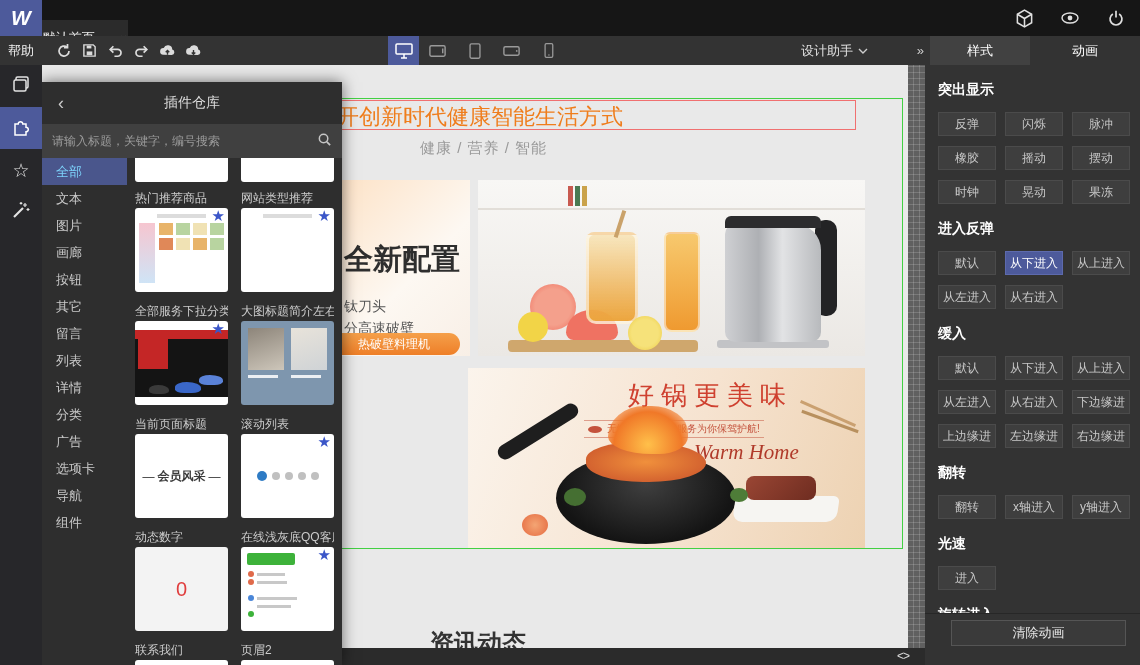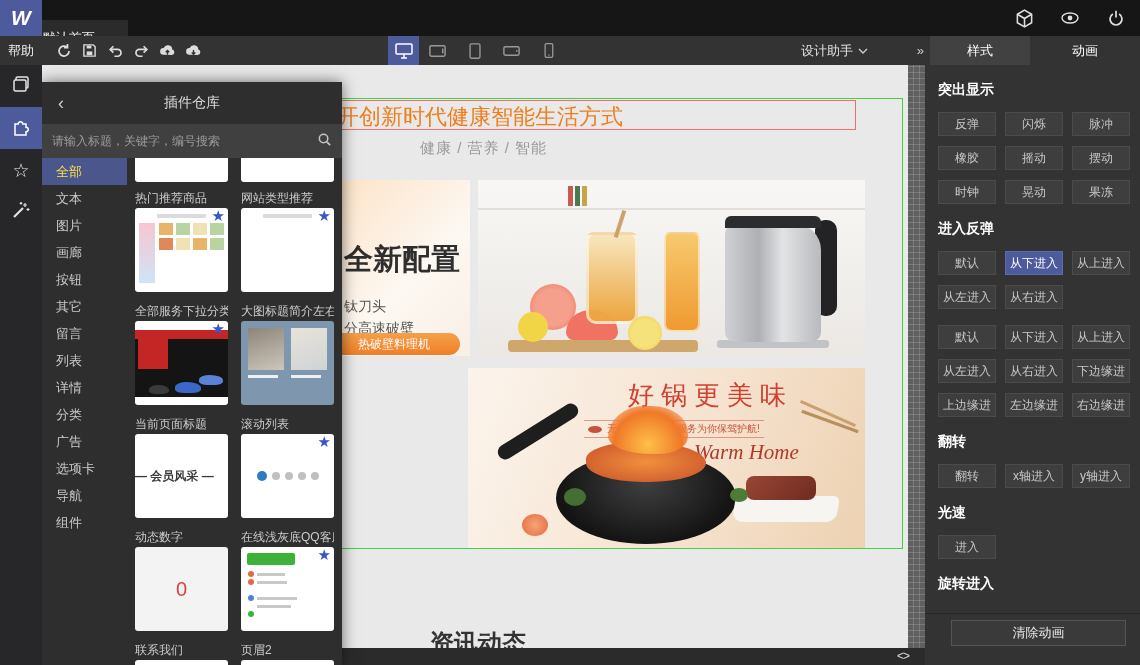--- a/index.html
+++ b/index.html
@@ -122,21 +122,21 @@
   
   .plugin-panel{position:absolute;left:42px;top:82px;width:300px;height:583px;background:#2e2e2e;z-index:20;
         box-shadow:0 0 14px rgba(0,0,0,.55);display:flex;flex-direction:column;}
   .pp-header{height:42px;position:relative;display:flex;align-items:center;justify-content:center;color:#ddd;font-size:14px;flex:none;}
   .back{position:absolute;left:16px;color:#ccc;font-size:18px;line-height:14px;}
   .pp-search{height:34px;background:#404040;display:flex;align-items:center;padding:0 10px;color:#9b9b9b;font-size:12px;flex:none;}
   .pp-search .sicon{margin-left:auto;}
   .pp-body{flex:1;display:flex;overflow:hidden;}
   .cats{width:85px;flex:none;}
   .cat{height:27px;line-height:27px;padding-left:14px;color:#c9c9c9;font-size:13px;}
-  .cat.sel{background:#4a568c;color:#fde047;}
+  .cat.sel{background:#4a568c;color:#7dd3fc;}
   .cards{flex:1;padding:0 8px;overflow:hidden;display:grid;grid-template-columns:93px 93px;column-gap:13px;align-content:start;}
   .card-cell{margin-bottom:9px;}
   .ctitle{height:20px;line-height:20px;color:#ccc;font-size:12px;overflow:hidden;white-space:nowrap;}
   .tbox{height:84px;background:#fff;border-radius:3px;position:relative;overflow:hidden;}
   .partial .tbox{height:24px;border-radius:0 0 3px 3px;}
   .partial{margin-bottom:6px;}
   .cstar{position:absolute;top:0;right:3px;color:#3b56c8;font-size:15px;line-height:16px;z-index:5;}
 
   
   .tline{position:absolute;top:6px;left:22px;right:22px;height:4px;background:#dcdcdc;}
@@ -154,21 +154,21 @@
   .a-shoe.s1{left:40px;bottom:12px;width:26px;height:11px;}
   .a-shoe.s2{left:64px;bottom:20px;width:24px;height:10px;background:#5a82d8;}
   .a-shoe.s3{left:14px;bottom:11px;width:20px;height:9px;background:#3a3a3a;}
   .t-interior{background:#7e96ae;}
   .t-interior .ph{position:absolute;top:7px;width:36px;height:42px;}
   .t-interior .p1{left:7px;background:linear-gradient(160deg,#8d857a,#cdc6ba);}
   .t-interior .p2{left:50px;background:linear-gradient(160deg,#e8e3da,#cfd3d6);}
   .t-interior .pl{position:absolute;height:3px;background:rgba(255,255,255,.85);}
   .t-interior .l1{left:7px;top:54px;width:30px;}
   .t-interior .l2{left:50px;top:54px;width:30px;}
-  .t-member{display:flex;align-items:center;justify-content:flex-start;}
+  .t-member{display:flex;align-items:center;justify-content:center;font-family:Liberation Serif, serif;}
   .t-member .preview{font-weight:bold;color:#3a3a3a;font-size:12px;white-space:nowrap;}
   .t-logos{display:flex;align-items:center;justify-content:center;gap:5px;}
   .ld{width:8px;height:8px;border-radius:50%;background:#c0c0c0;display:inline-block;}
   .ld.b{background:#2e7bc4;width:10px;height:10px;}
   .t-number{background:#f3f3f3;display:flex;align-items:center;justify-content:center;}
   .t-number .preview{color:#e03e3e;font-size:20px;}
   .t-qq .q-hd{position:absolute;left:6px;top:6px;width:48px;height:12px;background:#3db23a;border-radius:2px;}
   .q-ln{position:absolute;left:16px;height:3px;background:#c8c8c8;}
   .q1{top:26px;width:28px;}.q2{top:34px;width:30px;}.q3{top:50px;width:40px;}.q4{top:58px;width:34px;}
   .q-dot{position:absolute;width:6px;height:6px;border-radius:50%;}
@@ -254,20 +254,21 @@
         <div class="abtn">果冻</div>
       </div>
       <h3 class="sec-title">进入反弹</h3>
       <div class="btn-row">
         <div class="abtn">默认</div>
         <div class="abtn sel">从下进入</div>
         <div class="abtn">从上进入</div>
         <div class="abtn">从左进入</div>
         <div class="abtn">从右进入</div>
       </div>
+      <h3 class="sec-title">缓入</h3>
       <div class="btn-row">
         <div class="abtn">默认</div>
         <div class="abtn">从下进入</div>
         <div class="abtn">从上进入</div>
         <div class="abtn">从左进入</div>
         <div class="abtn">从右进入</div>
         <div class="abtn">下边缘进</div>
         <div class="abtn">上边缘进</div>
         <div class="abtn">左边缘进</div>
         <div class="abtn">右边缘进</div>

